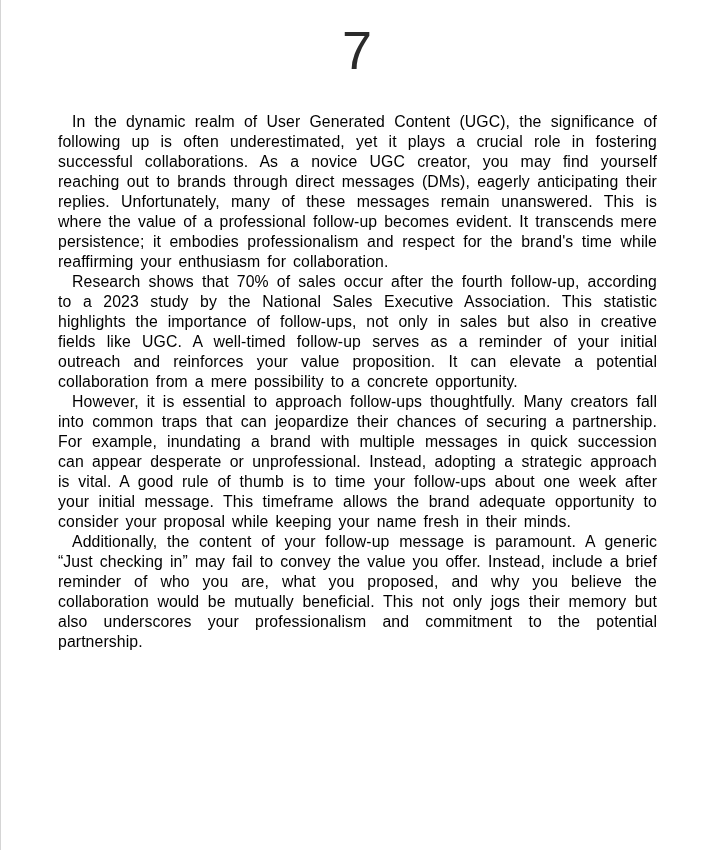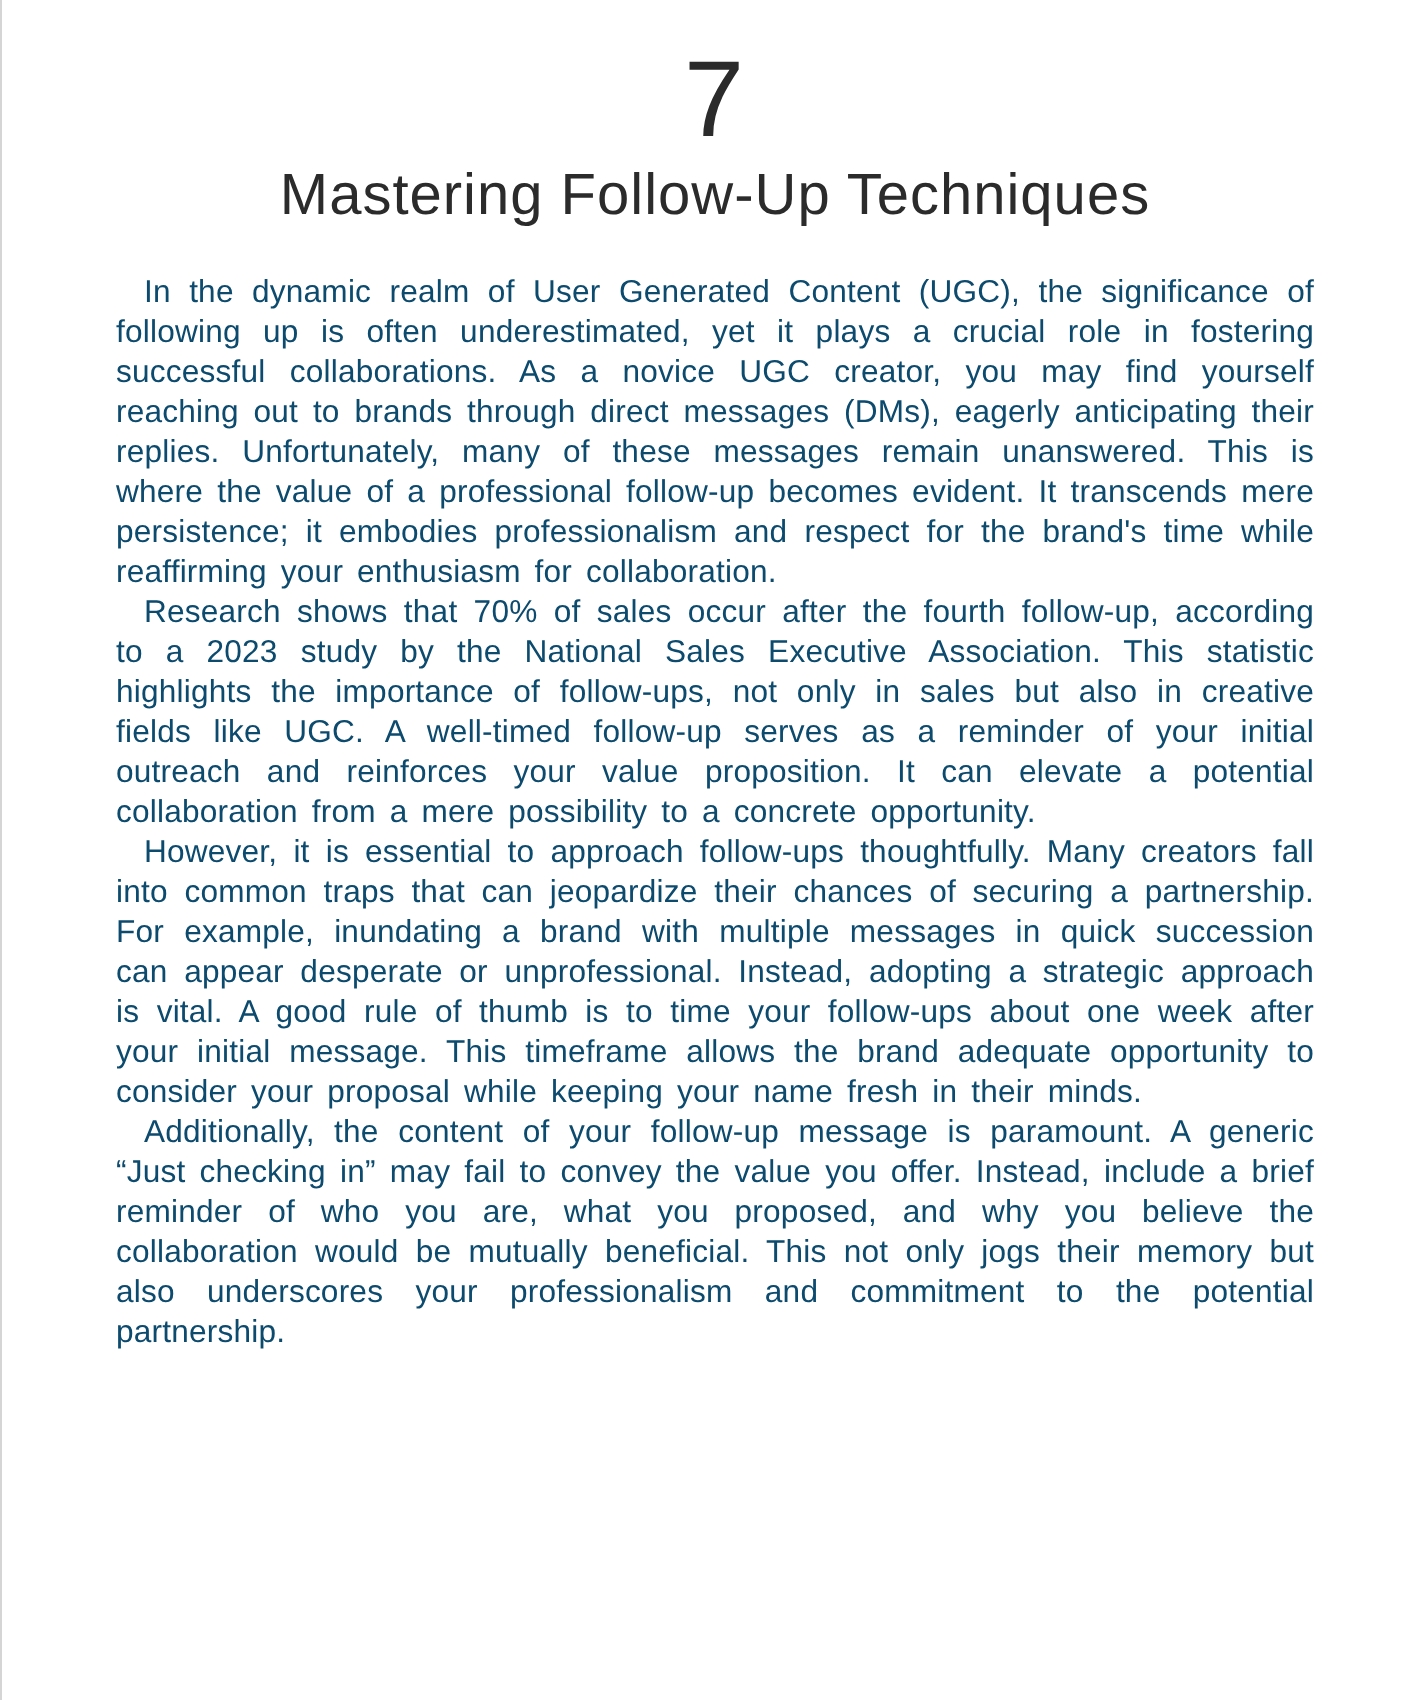--- a/index.html
+++ b/index.html
@@ -38,41 +38,40 @@
   }
   .section-heading {
     margin: 66px 57px 0 57px;
     font-size: 16.5px;
     line-height: 20px;
     font-weight: 700;
     color: #1c1c1c;
     letter-spacing: 0.1px;
   }
   .body-text {
-    margin: 23px 57px 0 57px;
+    margin: 34px 57px 0 57px;
     font-size: 15.8px;
     line-height: 20px;
-    color: #0c4a6e;
+    color: #000000;
     text-align: justify;
     word-spacing: 2.5px;
     letter-spacing: 0.1px;
   }
   .body-text p {
     margin: 0;
     padding: 0;
     text-indent: 14px;
   }
 </style>
 </head>
 <body>
 
 <div class="page">
   <div class="chapter-number">7</div>
 
-  <h1 class="chapter-title" style="margin:4px 0 0 0;">Mastering Follow-Up Techniques</h1>
 
 
   <div class="body-text">
     <p>In the dynamic realm of User Generated Content (UGC), the significance of following up is often underestimated, yet it plays a crucial role in fostering successful collaborations. As a novice UGC creator, you may find yourself reaching out to brands through direct messages (DMs), eagerly anticipating their replies. Unfortunately, many of these messages remain unanswered. This is where the value of a professional follow-up becomes evident. It transcends mere persistence; it embodies professionalism and respect for the brand's time while reaffirming your enthusiasm for collaboration.</p>
     <p>Research shows that 70% of sales occur after the fourth follow-up, according to a 2023 study by the National Sales Executive Association. This statistic highlights the importance of follow-ups, not only in sales but also in creative fields like UGC. A well-timed follow-up serves as a reminder of your initial outreach and reinforces your value proposition. It can elevate a potential collaboration from a mere possibility to a concrete opportunity.</p>
     <p>However, it is essential to approach follow-ups thoughtfully. Many creators fall into common traps that can jeopardize their chances of securing a partnership. For example, inundating a brand with multiple messages in quick succession can appear desperate or unprofessional. Instead, adopting a strategic approach is vital. A good rule of thumb is to time your follow-ups about one week after your initial message. This timeframe allows the brand adequate opportunity to consider your proposal while keeping your name fresh in their minds.</p>
     <p>Additionally, the content of your follow-up message is paramount. A generic “Just checking in” may fail to convey the value you offer. Instead, include a brief reminder of who you are, what you proposed, and why you believe the collaboration would be mutually beneficial. This not only jogs their memory but also underscores your professionalism and commitment to the potential partnership.</p>
   </div>
 </div>
 

